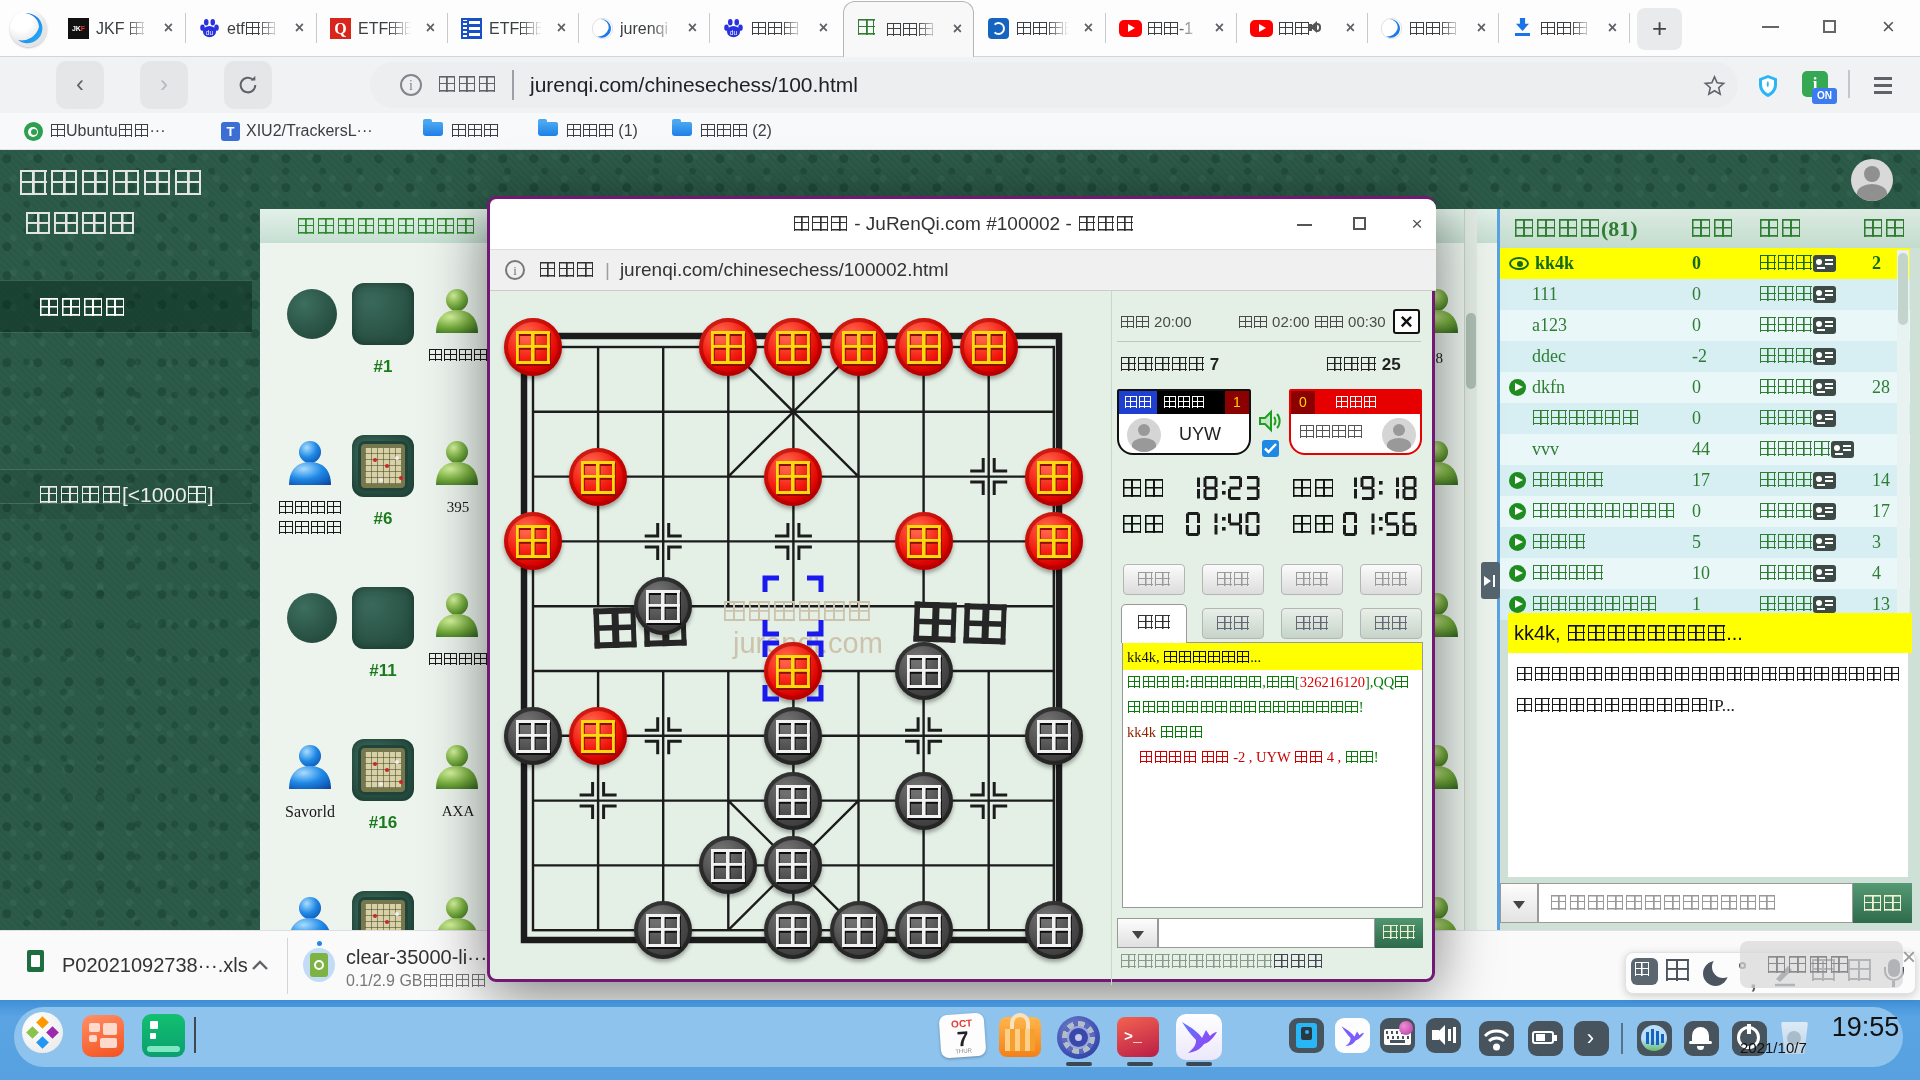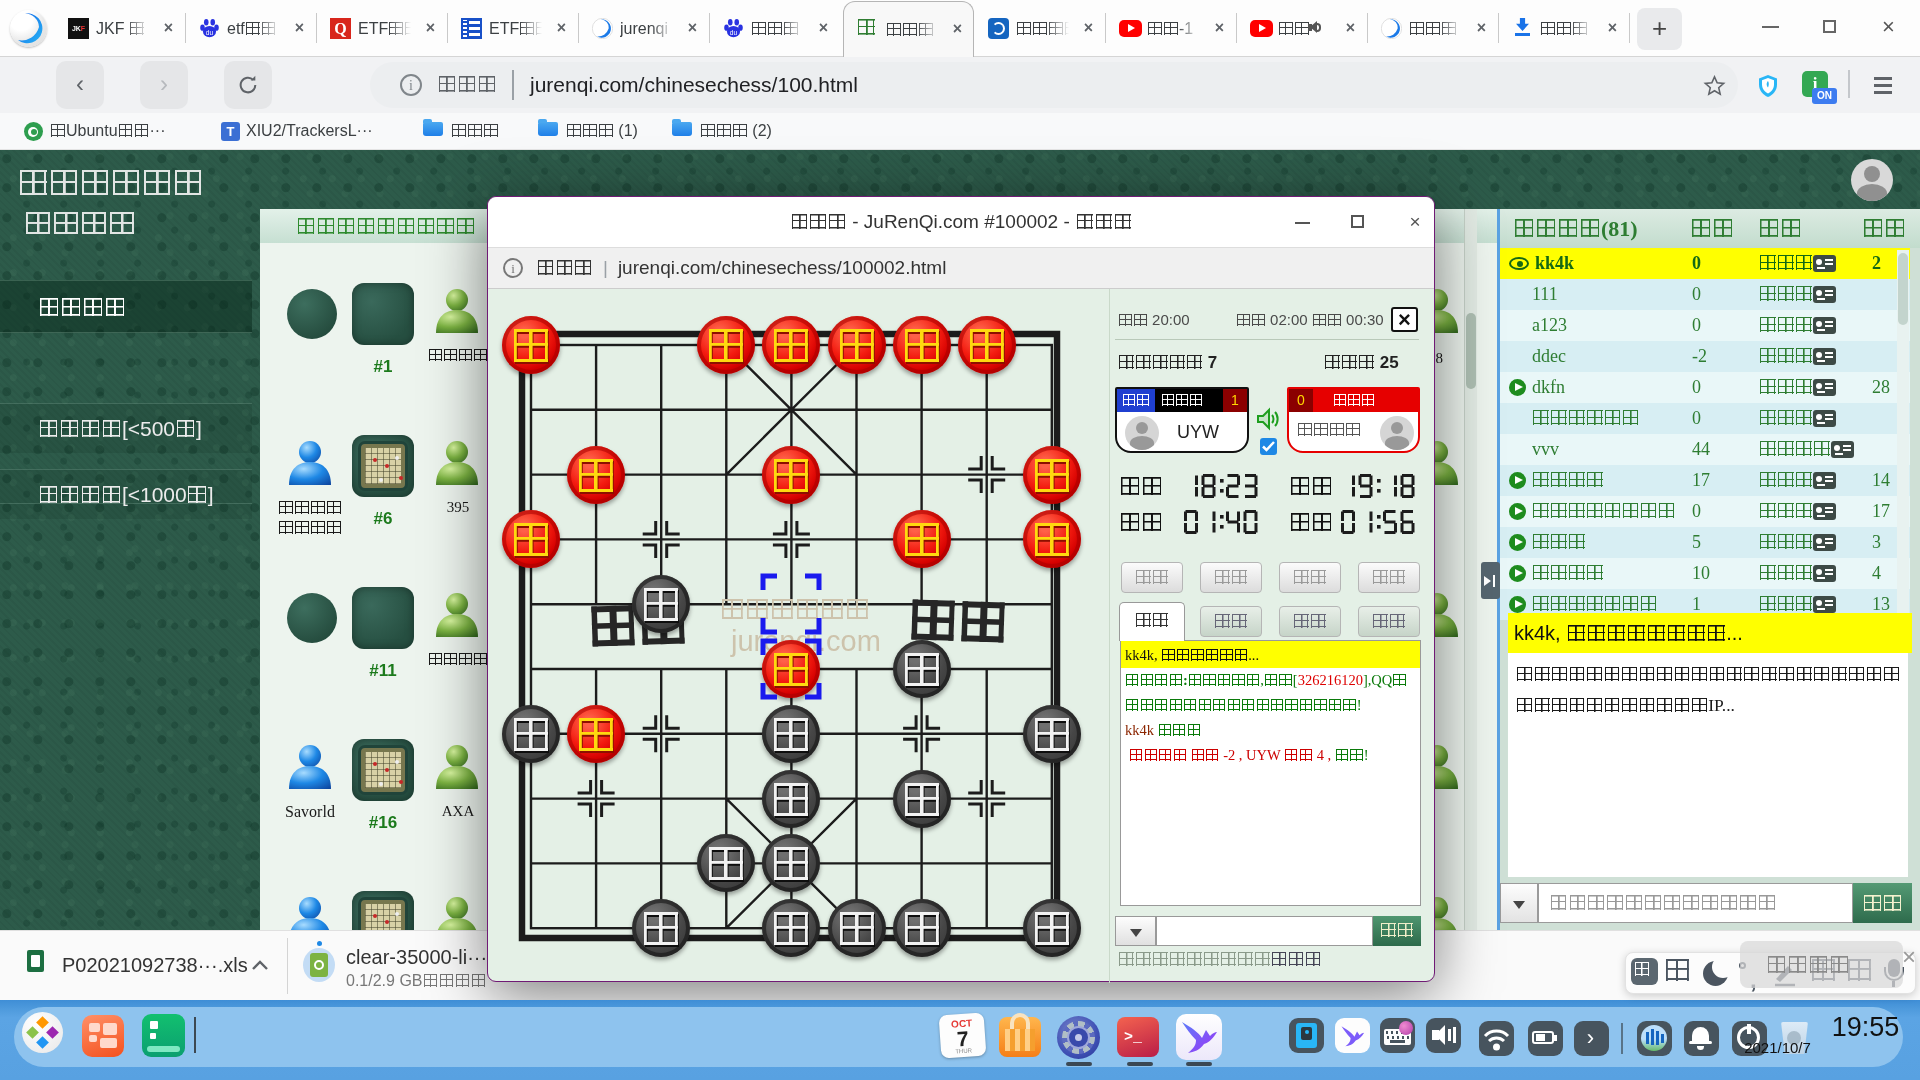--- a/index.html
+++ b/index.html
@@ -54,21 +54,21 @@
 .playic{display:inline-block;width:17px;height:17px;border-radius:50%;background:#1e8c1e;vertical-align:-3px;position:relative}
 .playic:before{content:"";position:absolute;left:6px;top:4px;border-left:8px solid #fff;border-top:4.5px solid transparent;border-bottom:4.5px solid transparent}
 #lscroll{left:1464px;top:209px;width:13px;height:721px;background:#e2ebe4;border-left:1px solid #c6d2c8}
 #lthumb{left:1466px;top:313px;width:10px;height:76px;background:#aebfb3;border-radius:5px}
 #collapse{left:1481px;top:562px;width:19px;height:37px;background:#55656f;color:#fff;border-radius:3px;font-size:12px;text-align:center;line-height:37px}
 #dlbar{left:0;top:930px;width:1920px;height:70px;background:#fafafa;border-top:1px solid #e0e0e0}
 #taskbar{left:0;top:1000px;width:1920px;height:80px;background:linear-gradient(#3f8ed6,#4f9bdd 12%,#5ba4e4 22%,#58a1e1)}
 #dock{left:14px;top:1007px;width:1889px;height:60px;background:#8ec3ee;border-radius:30px}
 .tray{position:absolute;width:35px;height:35px;background:#47545e;border-radius:9px}
 .rundash{position:absolute;top:1062px;width:26px;height:4px;background:#3b4854;border-radius:2px}
-#popup{left:487px;top:196px;width:948px;height:786px;background:#e4f0e6;border-radius:9px;box-shadow:0 12px 60px rgba(0,0,0,.5);border:1px solid #701a75}
+#popup{left:487px;top:196px;width:948px;height:786px;background:#e4f0e6;border-radius:9px;box-shadow:0 12px 60px rgba(0,0,0,.5);border:3px solid #701a75}
 #ptitle{position:absolute;left:0;top:0;width:946px;height:50px;background:#fff;border-radius:9px 9px 0 0;font-size:19px;color:#333;text-align:center;line-height:50px}
 #purl{position:absolute;left:0;top:50px;width:946px;height:42px;background:#f0f0f0;border-top:1px solid #ddd;border-bottom:1px solid #ccc;font-size:19px;color:#333;line-height:40px}
 .wbtn{position:absolute;top:14px;width:22px;height:22px;color:#555;font-size:19px;text-align:center;line-height:22px}
 .pc{position:absolute;width:58px;height:58px;border-radius:50%;text-align:center;z-index:3}
 .pcr{background:radial-gradient(circle at 38% 30%,#ff6048 0 8%,#f31b10 45%,#d40000 68%,#a80000 100%);box-shadow:0 3px 4px rgba(0,0,0,.35),inset 0 0 0 4px rgba(165,0,0,.55)}
 .pcb{background:radial-gradient(circle at 38% 30%,#6f6f6f 0 10%,#464646 55%,#303030 100%);box-shadow:0 3px 4px rgba(0,0,0,.35),inset 0 0 0 4px rgba(22,22,22,.6)}
 .pc b.g{width:34px;height:33px;margin:13px 0 0}
 .pcr b.g{color:#ffd90f;filter:drop-shadow(1px 2px 0 #8d0f00)}
 .pcb b.g{color:#f2f2f2;filter:drop-shadow(1px 2px 0 #0e0e0e)}
 .gbtn{position:absolute;width:62px;height:31px;background:linear-gradient(#fbfbfb,#dcdcdc);border:1px solid #b5b5b5;border-radius:4px;color:#9a9a9a;font-size:17px;text-align:center;line-height:29px}
@@ -263,21 +263,20 @@
 <div class="abs" id="page">
 <div class="abs damask" id="mphead"></div>
 <div class="abs damask" id="sidebar"></div>
 <div class="abs" style="left:18px;top:16px;font-size:31px;color:#f2f2f2;letter-spacing:6px;opacity:.92"><b class="g"></b><b class="g"></b><b class="g"></b><b class="g"></b><b class="g"></b><b class="g"></b></div>
 <div class="abs" style="left:24px;top:58px;font-size:28px;color:#f2f2f2;letter-spacing:9px;opacity:.92"><b class="g"></b><b class="g"></b><b class="g"></b><b class="g"></b></div>
 <div class="abs" style="left:1851px;top:9px;width:42px;height:42px;border-radius:50%;background:#d9d9d9;overflow:hidden">
       <div class="abs" style="left:13px;top:7px;width:16px;height:16px;border-radius:50%;background:#909090"></div>
       <div class="abs" style="left:6px;top:25px;width:30px;height:18px;border-radius:50% 50% 0 0;background:#909090"></div>
     </div>
 <div class="mitem mactive" style="top:130px;height:53px;line-height:53px"><b class="g"></b><b class="g"></b><b class="g"></b><b class="g"></b></div>
-<div class="mitem" style="top:253px"><b class="g"></b><b class="g"></b><b class="g"></b><b class="g"></b>[&lt;500<b class="g"></b>]</div>
 <div class="mitem" style="top:319px"><b class="g"></b><b class="g"></b><b class="g"></b><b class="g"></b>[&lt;1000<b class="g"></b>]</div>
 <div class="abs" style="left:0;top:353px;width:252px;height:1px;background:rgba(170,210,190,.22)"></div>
 <div class="abs" id="lobby">
 <div class="abs" id="locbar"><span style="margin-left:36px"><b class="g"></b><b class="g"></b><b class="g"></b><b class="g"></b><b class="g"></b><b class="g"></b><b class="g"></b><b class="g"></b><b class="g"></b></span></div>
 <div class="seat" style="left:27px;top:80px"></div>
 <div class="tile" style="left:92px;top:74px"></div>
 <div class="abs" style="left:172px;top:77px"><svg width="50" height="50" viewBox="0 0 50 50">
           <defs>
             <radialGradient id="ng" cx=".35" cy=".3" r=".9">
               <stop offset="0" stop-color="#d8f5a0"></stop>
@@ -714,21 +713,21 @@
 <div class="gbtn" style="left:870px;top:365px"><b class="g"></b><b class="g"></b></div>
 <div class="abs" style="left:631px;top:405px;width:66px;height:39px;background:#fff;border:1px solid #999;border-bottom:none;border-radius:5px 5px 0 0;color:#333;font-size:17px;text-align:center;line-height:36px;z-index:2"><b class="g"></b><b class="g"></b></div>
 <div class="gbtn" style="left:712px;top:409px;background:linear-gradient(#e8efe8,#c6d4c8);color:#667"><b class="g"></b><b class="g"></b></div>
 <div class="gbtn" style="left:791px;top:409px;background:linear-gradient(#e8efe8,#c6d4c8);color:#667"><b class="g"></b><b class="g"></b></div>
 <div class="gbtn" style="left:870px;top:409px;background:linear-gradient(#e8efe8,#c6d4c8);color:#667"><b class="g"></b><b class="g"></b></div>
 <div class="abs" style="left:632px;top:443px;width:301px;height:266px;background:#fff;border:1px solid #999;font-family:'Liberation Serif',serif;font-size:14.5px;line-height:25px;overflow:hidden">
       <div style="background:#ffff00;color:#111;padding:2px 4px 0;white-space:nowrap">kk4k, <b class="g"></b><b class="g"></b><b class="g"></b><b class="g"></b><b class="g"></b><b class="g"></b>...</div>
       <div style="padding:0 4px;color:#0a7a0a;white-space:nowrap"><b><b class="g"></b><b class="g"></b><b class="g"></b><b class="g"></b>:</b><b class="g"></b><b class="g"></b><b class="g"></b><b class="g"></b><b class="g"></b>,<b class="g"></b><b class="g"></b>[<span style="color:#d00">326216120</span>],QQ<b class="g"></b></div>
       <div style="padding:0 4px;color:#0a7a0a;white-space:nowrap"><b class="g"></b><b class="g"></b><b class="g"></b><b class="g"></b><b class="g"></b><b class="g"></b><b class="g"></b><b class="g"></b><b class="g"></b><b class="g"></b><b class="g"></b><b class="g"></b><b class="g"></b><b class="g"></b><b class="g"></b><b class="g"></b>!</div>
       <div style="padding:0 4px;white-space:nowrap"><span style="color:#8b2500">kk4k</span> <span style="color:#0a7a0a"><b class="g"></b><b class="g"></b><b class="g"></b></span></div>
-      <div style="padding:0 8px;white-space:nowrap"><span style="color:#c00"><b class="g"></b><b class="g"></b><b class="g"></b><b class="g"></b> <b class="g"></b><b class="g"></b> -2 , UYW <b class="g"></b><b class="g"></b> 4 ,</span> <span style="color:#0a7a0a"><b class="g"></b><b class="g"></b>!</span></div>
+      <div style="padding:0 16px;white-space:nowrap"><span style="color:#c00"><b class="g"></b><b class="g"></b><b class="g"></b><b class="g"></b> <b class="g"></b><b class="g"></b> -2 , UYW <b class="g"></b><b class="g"></b> 4 ,</span> <span style="color:#0a7a0a"><b class="g"></b><b class="g"></b>!</span></div>
     </div>
 <div class="abs" style="left:627px;top:719px;width:41px;height:30px;background:linear-gradient(#fdfdfd,#e0e0e0);border:1px solid #999">
 <div class="abs" style="left:14px;top:12px;border-top:8px solid #444;border-left:6px solid transparent;border-right:6px solid transparent"></div>
     </div>
 <div class="abs" style="left:668px;top:719px;width:217px;height:30px;background:#fff;border:1px solid #999"></div>
 <div class="abs" style="left:885px;top:719px;width:48px;height:30px;background:linear-gradient(#4f9670,#2d6a4b);color:#f0eec9;font-size:17px;text-align:center;line-height:30px"><b class="g"></b><b class="g"></b></div>
 <div class="abs" style="left:630px;top:753px;font-size:17px;color:#8a9a8a"><b class="g"></b><b class="g"></b><b class="g"></b><b class="g"></b><b class="g"></b><b class="g"></b><b class="g"></b><b class="g"></b><b class="g"></b><span style="color:#445"><b class="g"></b><b class="g"></b><b class="g"></b></span></div>
 </div>
 <div class="abs" style="left:1625px;top:952px;width:291px;height:42px;background:#fcfcfc;border:1px solid #e2e2e2;border-radius:8px;box-shadow:0 2px 8px rgba(0,0,0,.18);z-index:6">
 <div class="abs" style="left:5px;top:5px;width:27px;height:27px;background:#5b6770;border-radius:6px"><b class="g" style="font-size:17px;color:#fff;margin:4px 0 0 4px"></b></div>
@@ -859,12 +858,12 @@
   </div>
 <div class="tray" style="left:1732px;top:1021px">
     <div class="abs" style="left:5px;top:5px;width:23px;height:23px;border:3px solid #fff;border-radius:50%"></div>
 <div class="abs" style="left:15px;top:2px;width:4px;height:12px;background:#47545e"></div>
 <div class="abs" style="left:14.5px;top:3px;width:4px;height:10px;background:#fff"></div>
   </div>
 <div class="abs" style="left:1781px;top:1022px;width:27px;height:32px;background:linear-gradient(rgba(235,242,248,.85),rgba(200,215,228,.8));clip-path:polygon(0 0,100% 0,86% 100%,14% 100%);border-radius:2px">
 <div class="abs" style="left:6px;top:9px;width:14px;height:14px;border-radius:50%;background:#9fb3c2;opacity:.8"></div>
   </div>
 <div class="abs" style="left:1828px;top:1012px;width:75px;text-align:center;font-size:27px;color:#111">19:55</div>
-<div class="abs" style="left:1740px;top:1039px;width:75px;text-align:center;font-size:15px;color:#111">2021/10/7</div>
+<div class="abs" style="left:1740px;top:1039px;width:75px;font-size:15px;color:#111">2021/10/7</div>
 </body></html>

